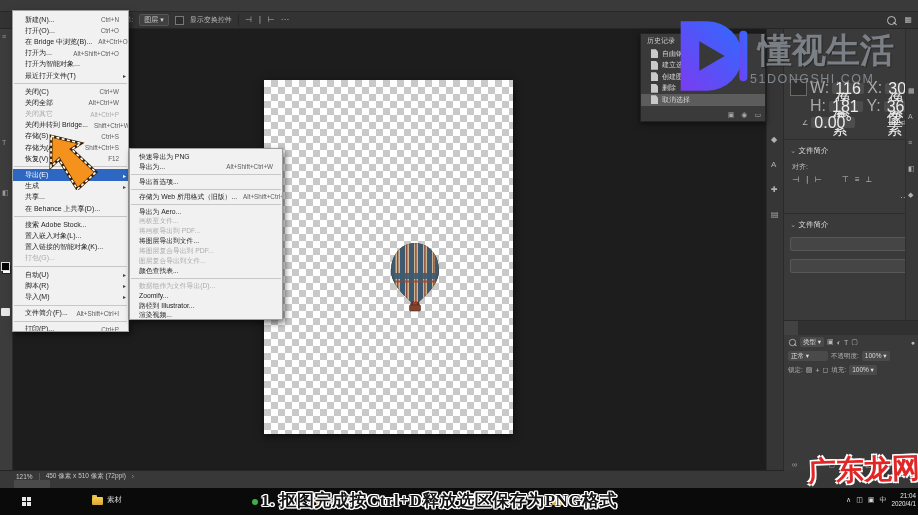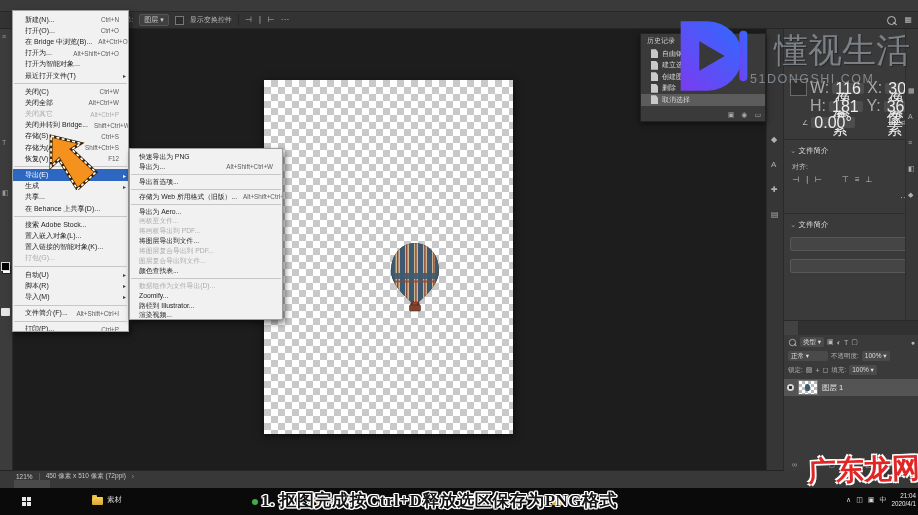--- a/index.html
+++ b/index.html
@@ -120,22 +120,22 @@
   .clock{text-align:right;font-size:6.3px;line-height:8px;color:#e8e8e8;}
   
   #subtitle{position:absolute;left:252px;top:489px;z-index:60;font-family:"Liberation Serif","DejaVu Serif",serif;
             font-size:17px;font-weight:bold;color:#141414;letter-spacing:.5px;white-space:nowrap;
             text-shadow:-1px -1px 0 #fff,1px -1px 0 #fff,-1px 1px 0 #fff,1px 1px 0 #fff,0 -1.4px 0 #fff,0 1.4px 0 #fff,-1.4px 0 0 #fff,1.4px 0 0 #fff;}
   .sub-dot{display:inline-block;width:6px;height:6px;border-radius:50%;background:#3fae4a;margin-right:3px;vertical-align:middle;}
   #corner-wm{position:absolute;left:808px;top:451px;z-index:70;font-family:"Liberation Serif","DejaVu Serif",serif;
              font-size:28px;font-weight:900;color:#e22626;transform:rotate(-2deg);white-space:nowrap;
              text-shadow:-1.5px -1.5px 0 #fff,1.5px -1.5px 0 #fff,-1.5px 1.5px 0 #fff,1.5px 1.5px 0 #fff;}
   #top-wm{position:absolute;left:668px;top:16px;z-index:26;pointer-events:none;}
-  #top-wm .wm-title{position:absolute;left:90px;top:12px;font-size:34px;font-weight:normal;color:#80868d;opacity:.92;white-space:nowrap;
-                    text-shadow:1px 1px 1px rgba(0,0,0,.35);margin-left:16px;}
+  #top-wm .wm-title{position:absolute;left:90px;top:12px;font-size:34px;font-weight:bold;color:#80868d;opacity:.92;white-space:nowrap;
+                    text-shadow:1px 1px 1px rgba(0,0,0,.35);}
   #top-wm .wm-domain{position:absolute;left:82px;top:56px;font-size:12.5px;color:#8e959c;letter-spacing:1.5px;opacity:.85;white-space:nowrap;}
 </style>
 </head>
 <body>
 
 <div id="app">
 
   <div id="menubar">
 
   <span class="mb-item active"></span>
@@ -548,25 +548,20 @@
         <span class="lchip"><span>100%</span> ▾</span>
       </div>
       <div class="lrow">
         <span>锁定:</span>
         <span class="lico">▨</span>
         <span class="lico">+</span>
         <span class="lico">◻</span>
         <span>填充:</span>
         <span class="lchip"><span>100%</span> ▾</span>
       </div>
-      <div class="layer-item">
-        <span class="eye"></span>
-        <span class="lthumb"></span>
-        <span class="lname">图层 1</span>
-      </div>
       <div class="lfoot">
         <span>∞</span>
         <span>fx</span>
         <span>◻</span>
         <span>◐</span>
         <span>▢</span>
         <span>⊞</span>
         <span>▭</span>
       </div>
     </div>

